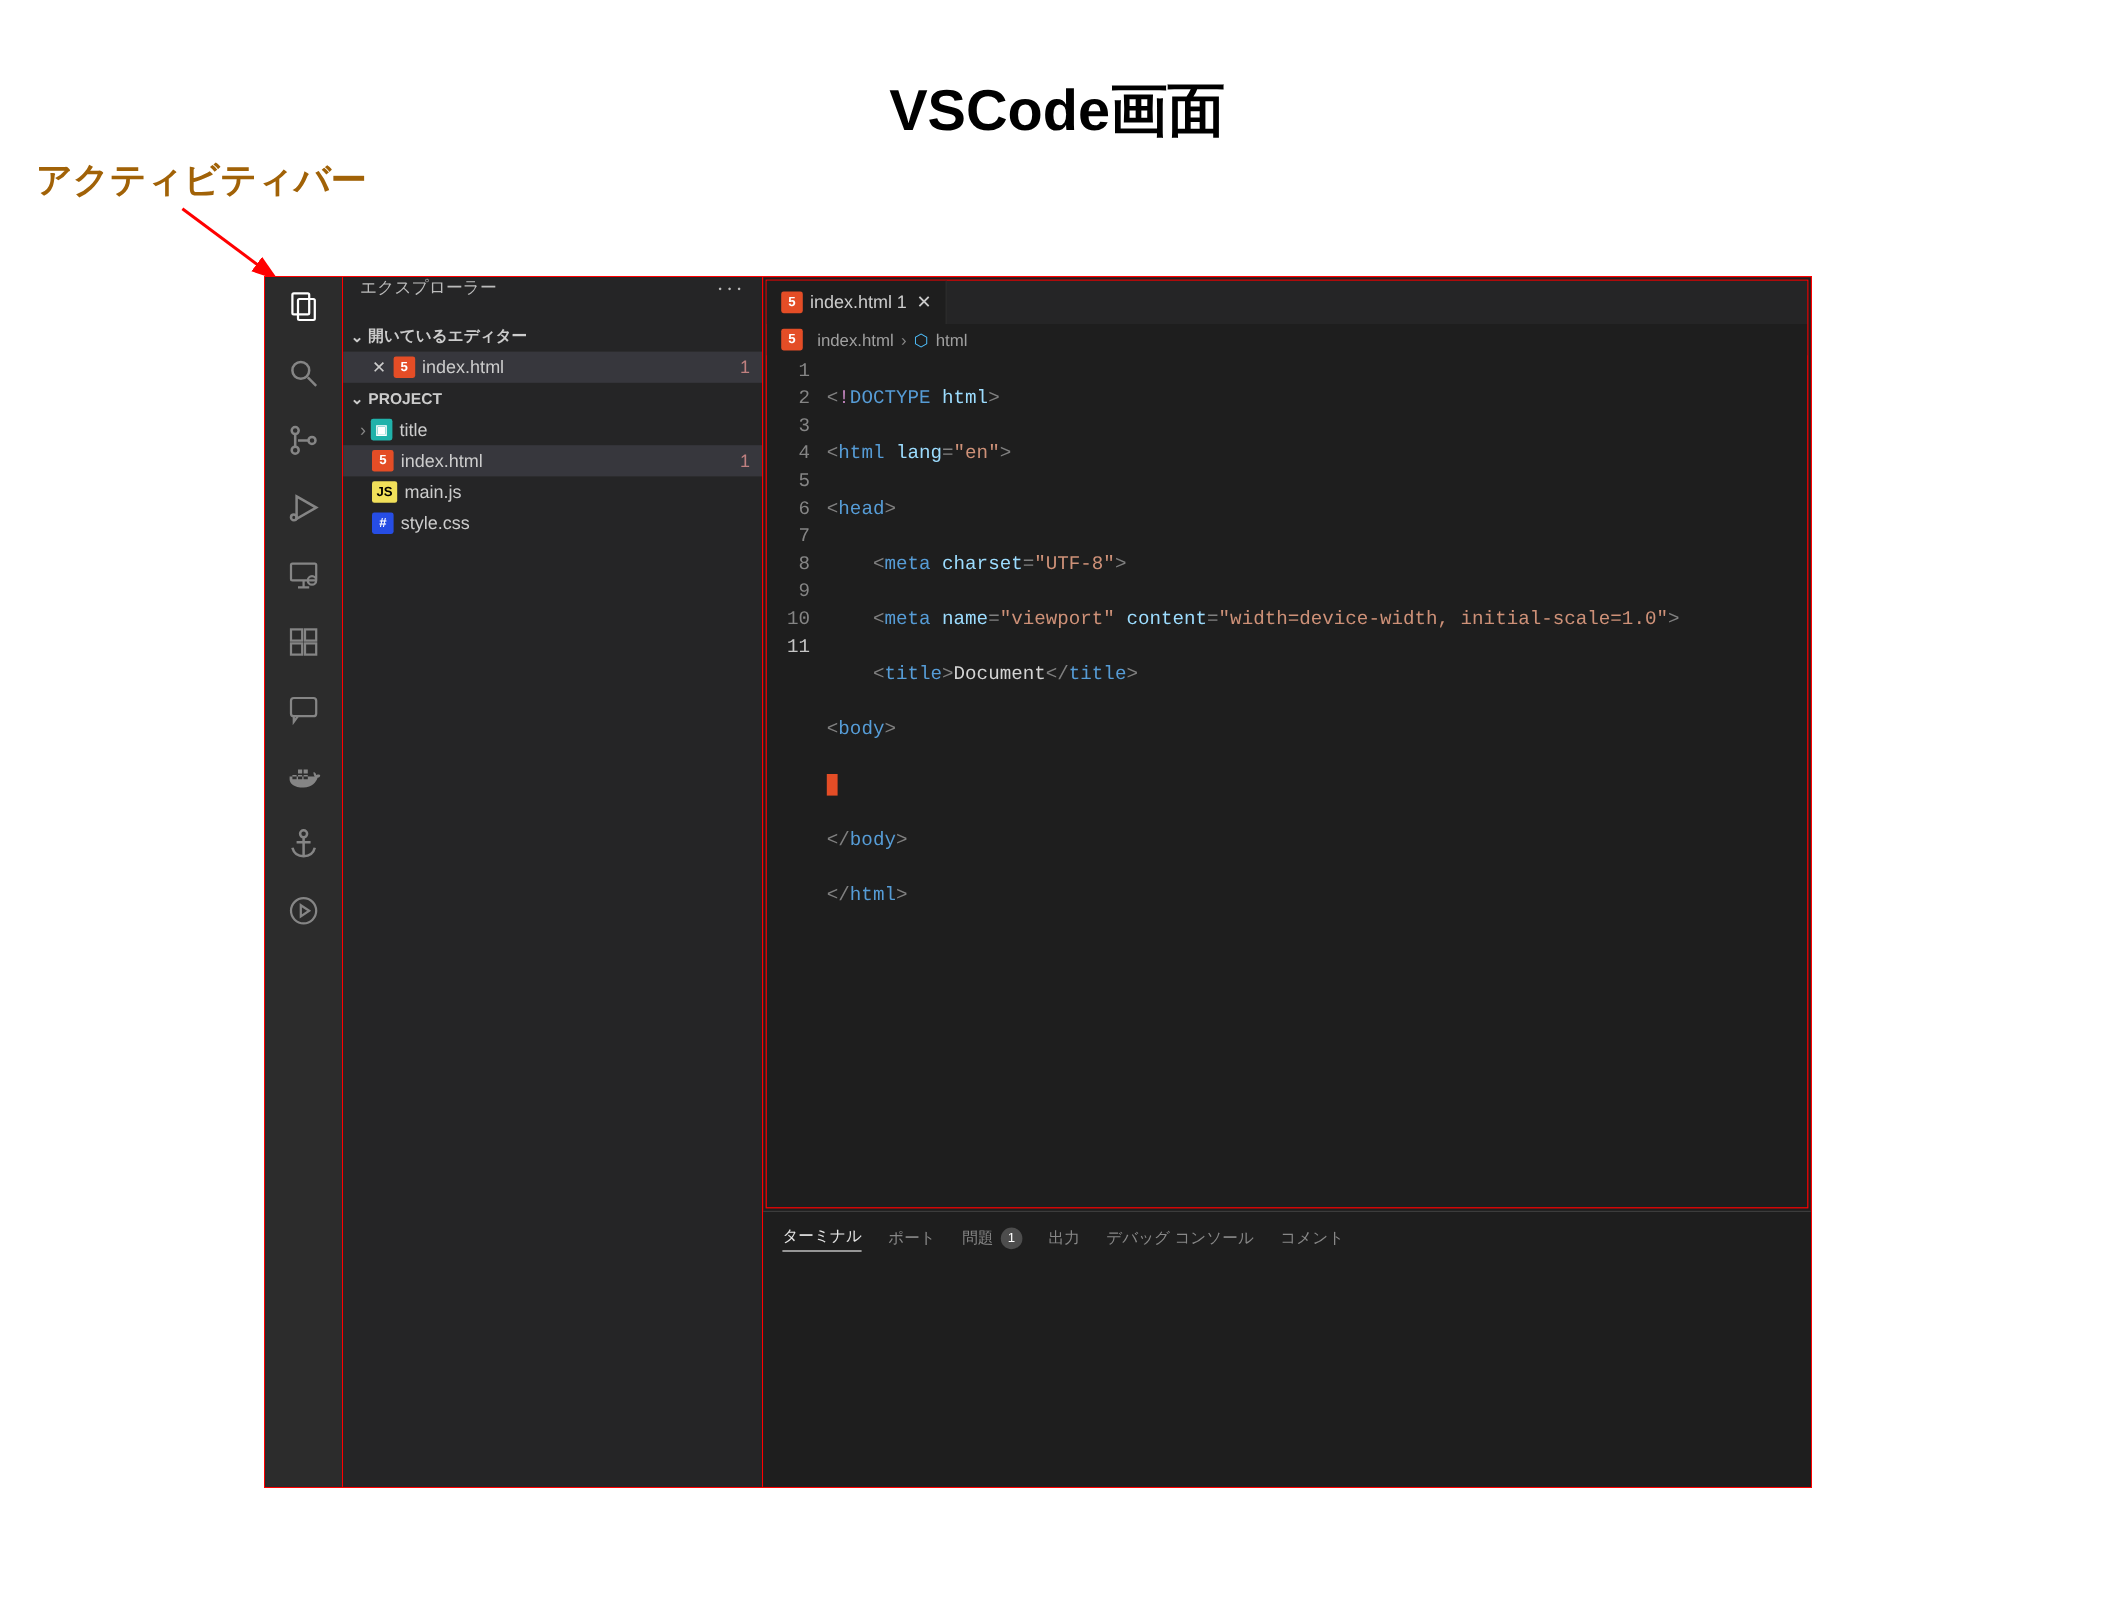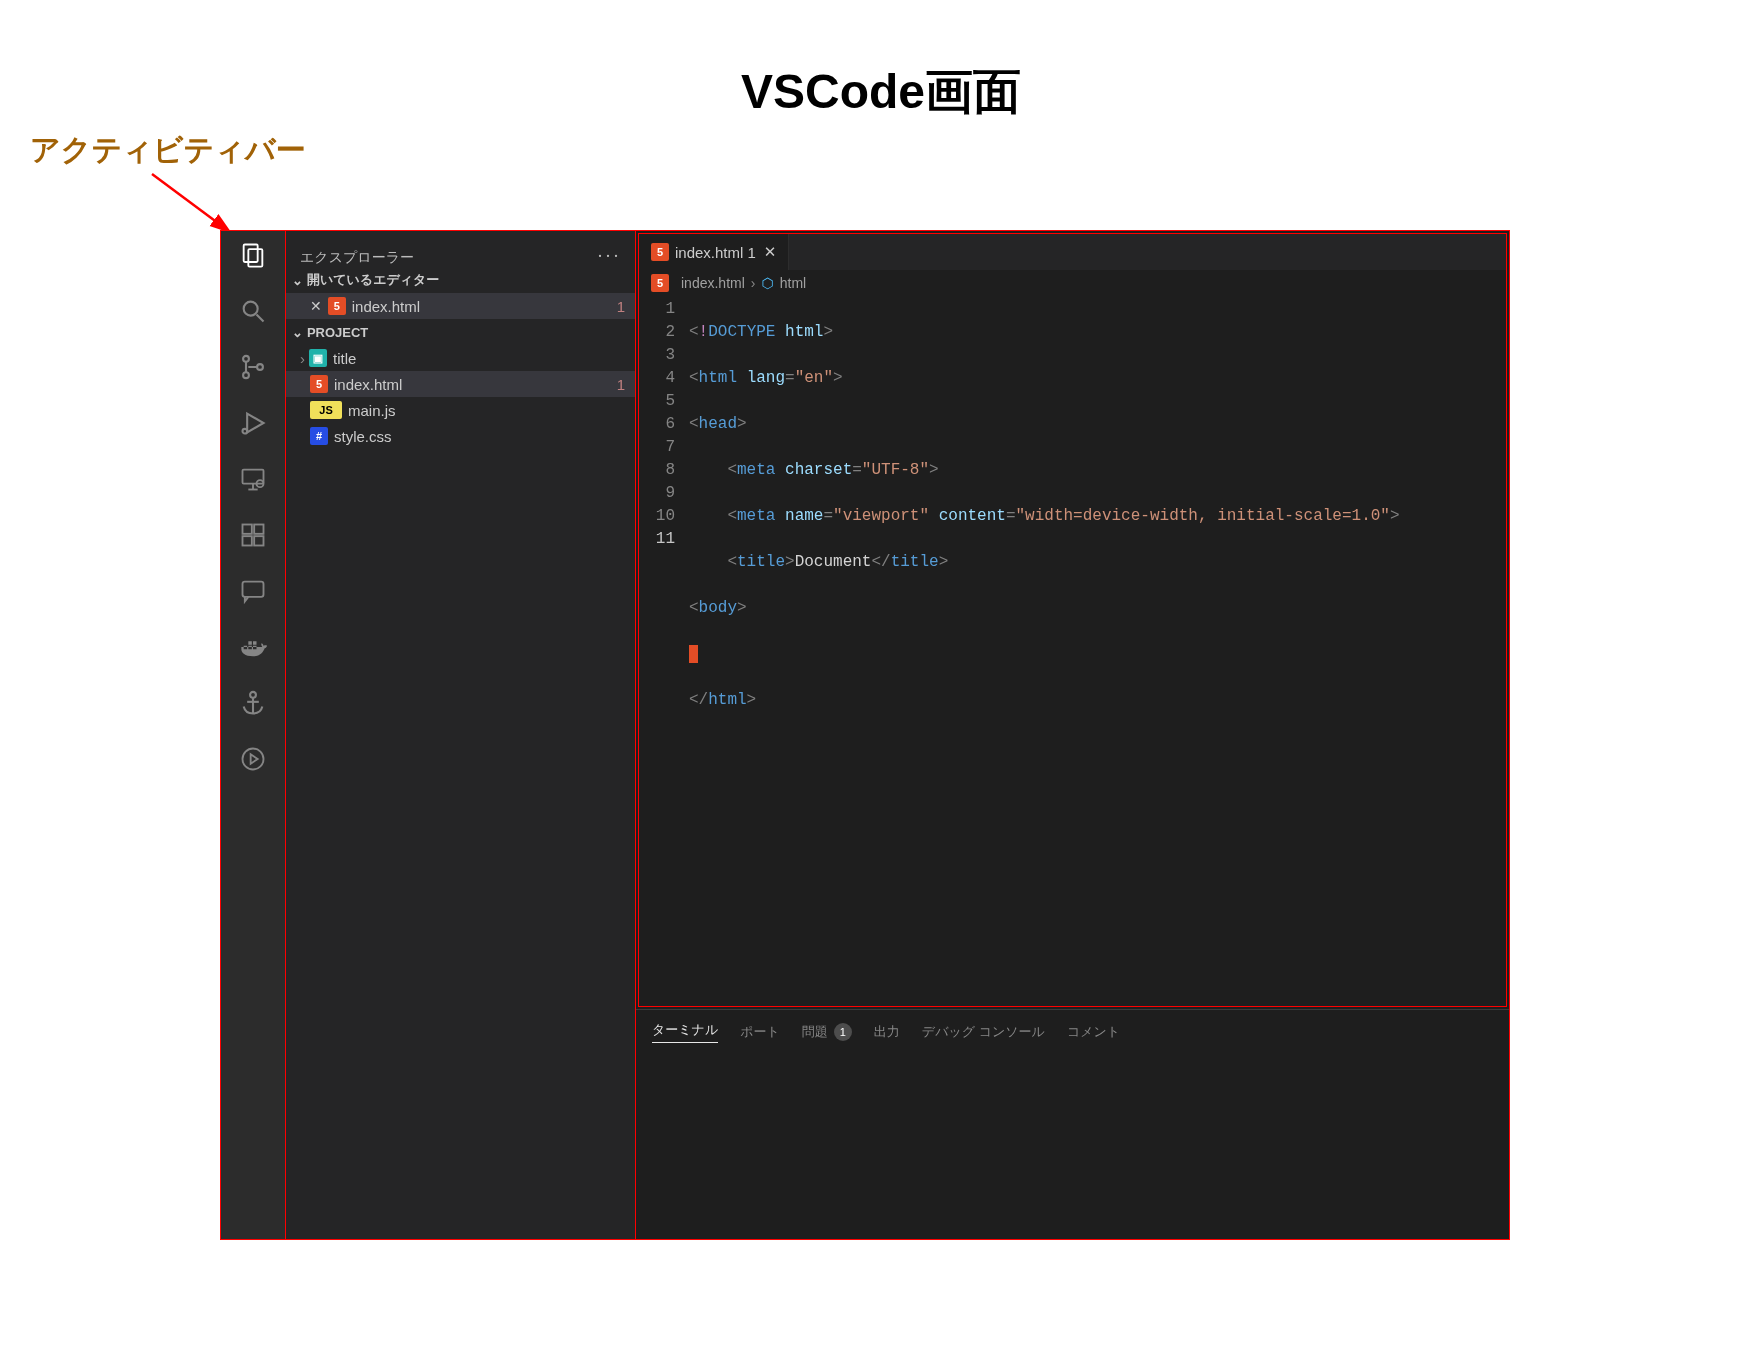--- a/index.html
+++ b/index.html
@@ -77,21 +77,21 @@
   .primary-sidebar {
     width: 350px;
     background: #252526;
     display: flex;
     flex-direction: column;
     border-right: 1px solid #ff0000;
   }
   .sidebar-header {
     height: 36px;
     display: flex;
-    align-items: flex-end;
+    align-items: flex-start;
     justify-content: space-between;
     padding: 0 14px;
     font-size: 14px;
     color: #bbbbbb;
     font-family: Liberation Serif, serif;
   }
   .ellipsis { color: #bbbbbb; font-size: 18px; letter-spacing: 2px; cursor: pointer; }
   .section-head {
     height: 26px;
     display: flex;
@@ -111,21 +111,21 @@
     font-size: 15px;
     color: #cccccc;
     cursor: pointer;
   }
   .tree-row.selected { background: #37373d; }
   .tree-row .row-right { margin-left: auto; margin-right: 10px; color: #c08080; }
   .close-x { color: #cccccc; margin-right: 6px; font-size: 14px; }
   .file-icon { width: 18px; height: 18px; margin-right: 6px; display: inline-flex; align-items: center; justify-content: center; font-size: 11px; font-weight: bold; border-radius: 2px; }
   .icon-html { background: #e44d26; color: #fff; }
   .icon-folder { background: #20b2aa; color: #fff; }
-  .icon-js { background: #f1e05a; color: #000; width: 32px; }
+  .icon-js { background: #f1e05a; color: #000; width: 21px; }
   .icon-css { background: #264de4; color: #fff; }
 
   .main-area {
     flex: 1;
     display: flex;
     flex-direction: column;
   }
   .tab-bar {
     height: 36px;
     background: #252526;
@@ -410,20 +410,21 @@
         </div>
         <div class="code">
 <div><span class="t-punc">&lt;</span><span class="t-kw">!</span><span class="t-doctype">DOCTYPE</span> <span class="t-attr">html</span><span class="t-punc">&gt;</span></div>
 <div><span class="t-punc">&lt;</span><span class="t-tag">html</span> <span class="t-attr">lang</span><span class="t-punc">=</span><span class="t-str">"en"</span><span class="t-punc">&gt;</span></div>
 <div><span class="t-punc">&lt;</span><span class="t-tag">head</span><span class="t-punc">&gt;</span></div>
 <div>    <span class="t-punc">&lt;</span><span class="t-tag">meta</span> <span class="t-attr">charset</span><span class="t-punc">=</span><span class="t-str">"UTF-8"</span><span class="t-punc">&gt;</span></div>
 <div>    <span class="t-punc">&lt;</span><span class="t-tag">meta</span> <span class="t-attr">name</span><span class="t-punc">=</span><span class="t-str">"viewport"</span> <span class="t-attr">content</span><span class="t-punc">=</span><span class="t-str">"width=device-width, initial-scale=1.0"</span><span class="t-punc">&gt;</span></div>
 <div>    <span class="t-punc">&lt;</span><span class="t-tag">title</span><span class="t-punc">&gt;</span>Document<span class="t-punc">&lt;/</span><span class="t-tag">title</span><span class="t-punc">&gt;</span></div>
 <div><span class="t-punc">&lt;</span><span class="t-tag">body</span><span class="t-punc">&gt;</span></div>
 <div><span class="cursor-block"></span></div>
+<div><span class="t-punc">&lt;/</span><span class="t-tag">body</span><span class="t-punc">&gt;</span></div>
 <div><span class="t-punc">&lt;/</span><span class="t-tag">html</span><span class="t-punc">&gt;</span></div>
         </div>
       </div>
     </div>
 
     <div class="panel">
       <div class="panel-tabs">
         <span class="ptab active">ターミナル</span>
         <span class="ptab">ポート</span>
         <span class="ptab">

